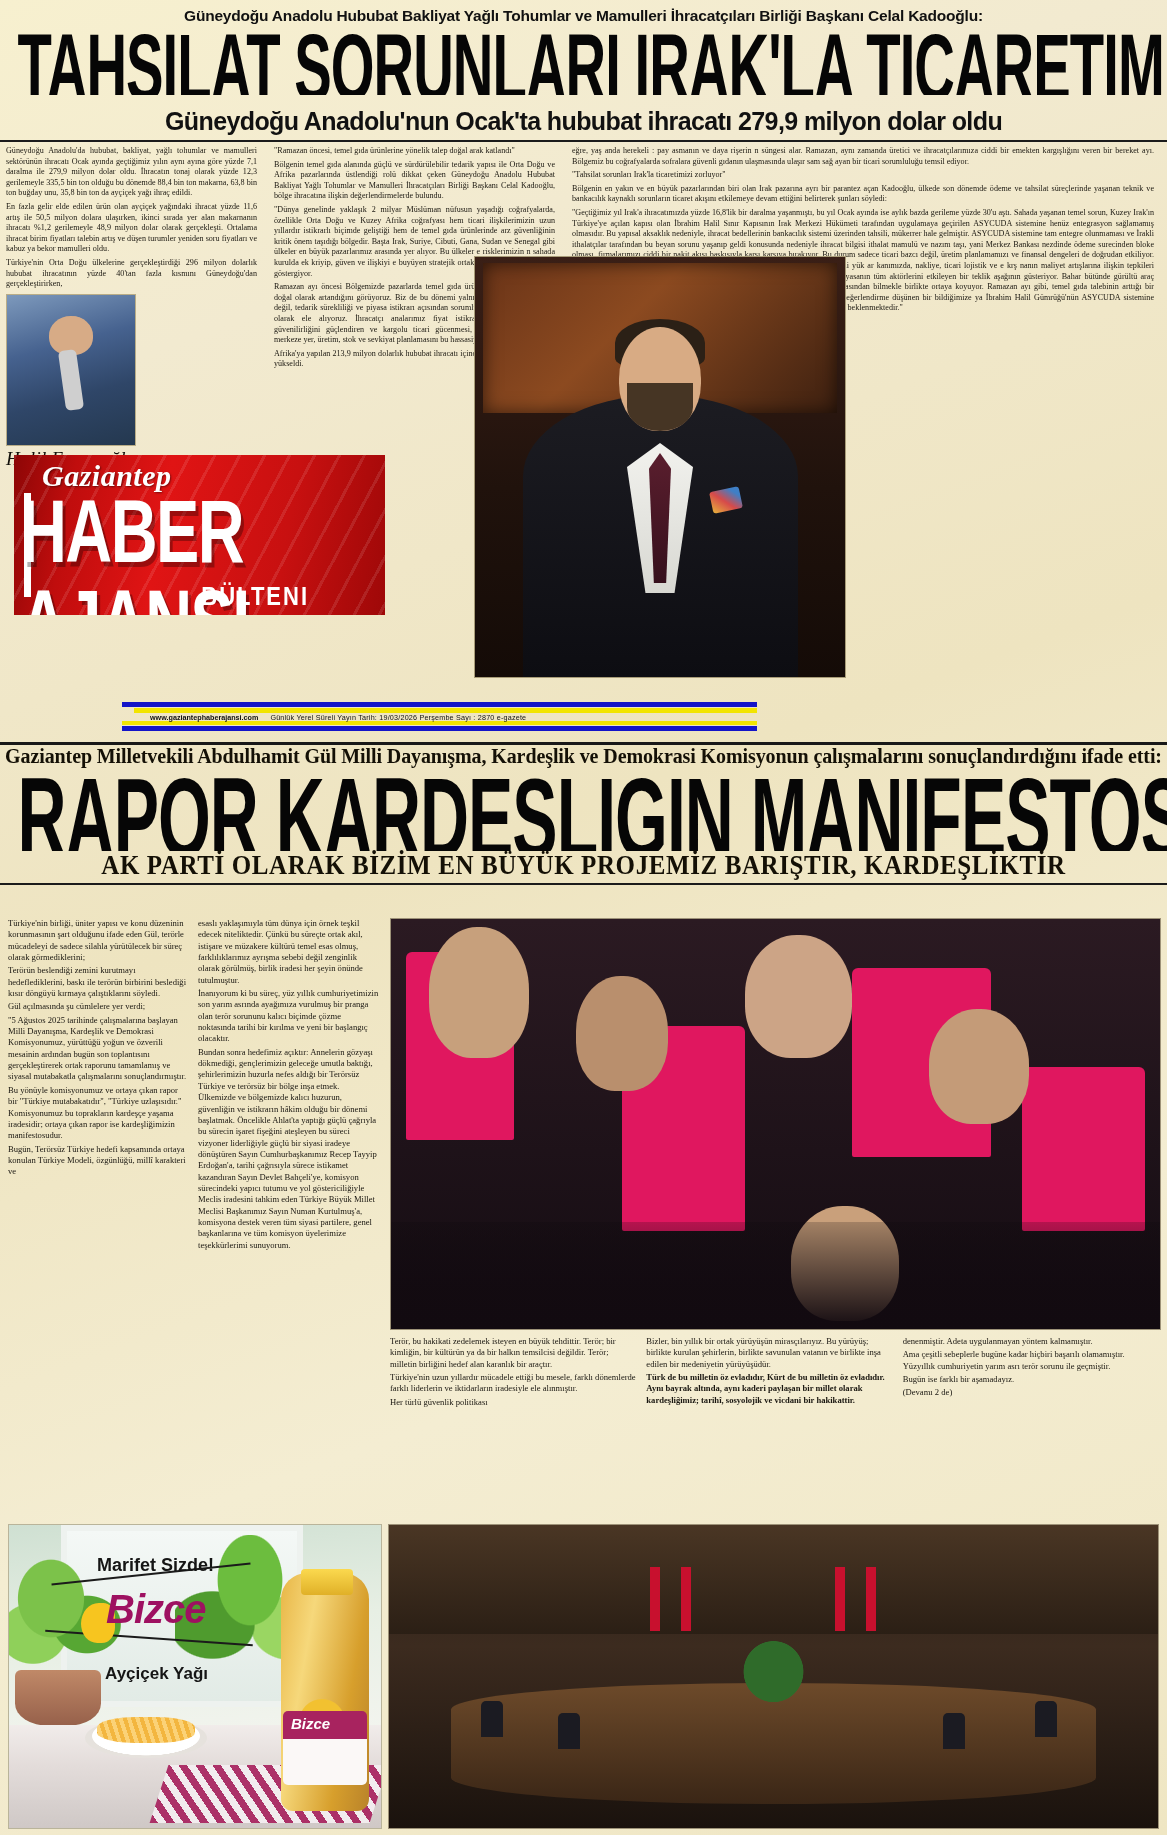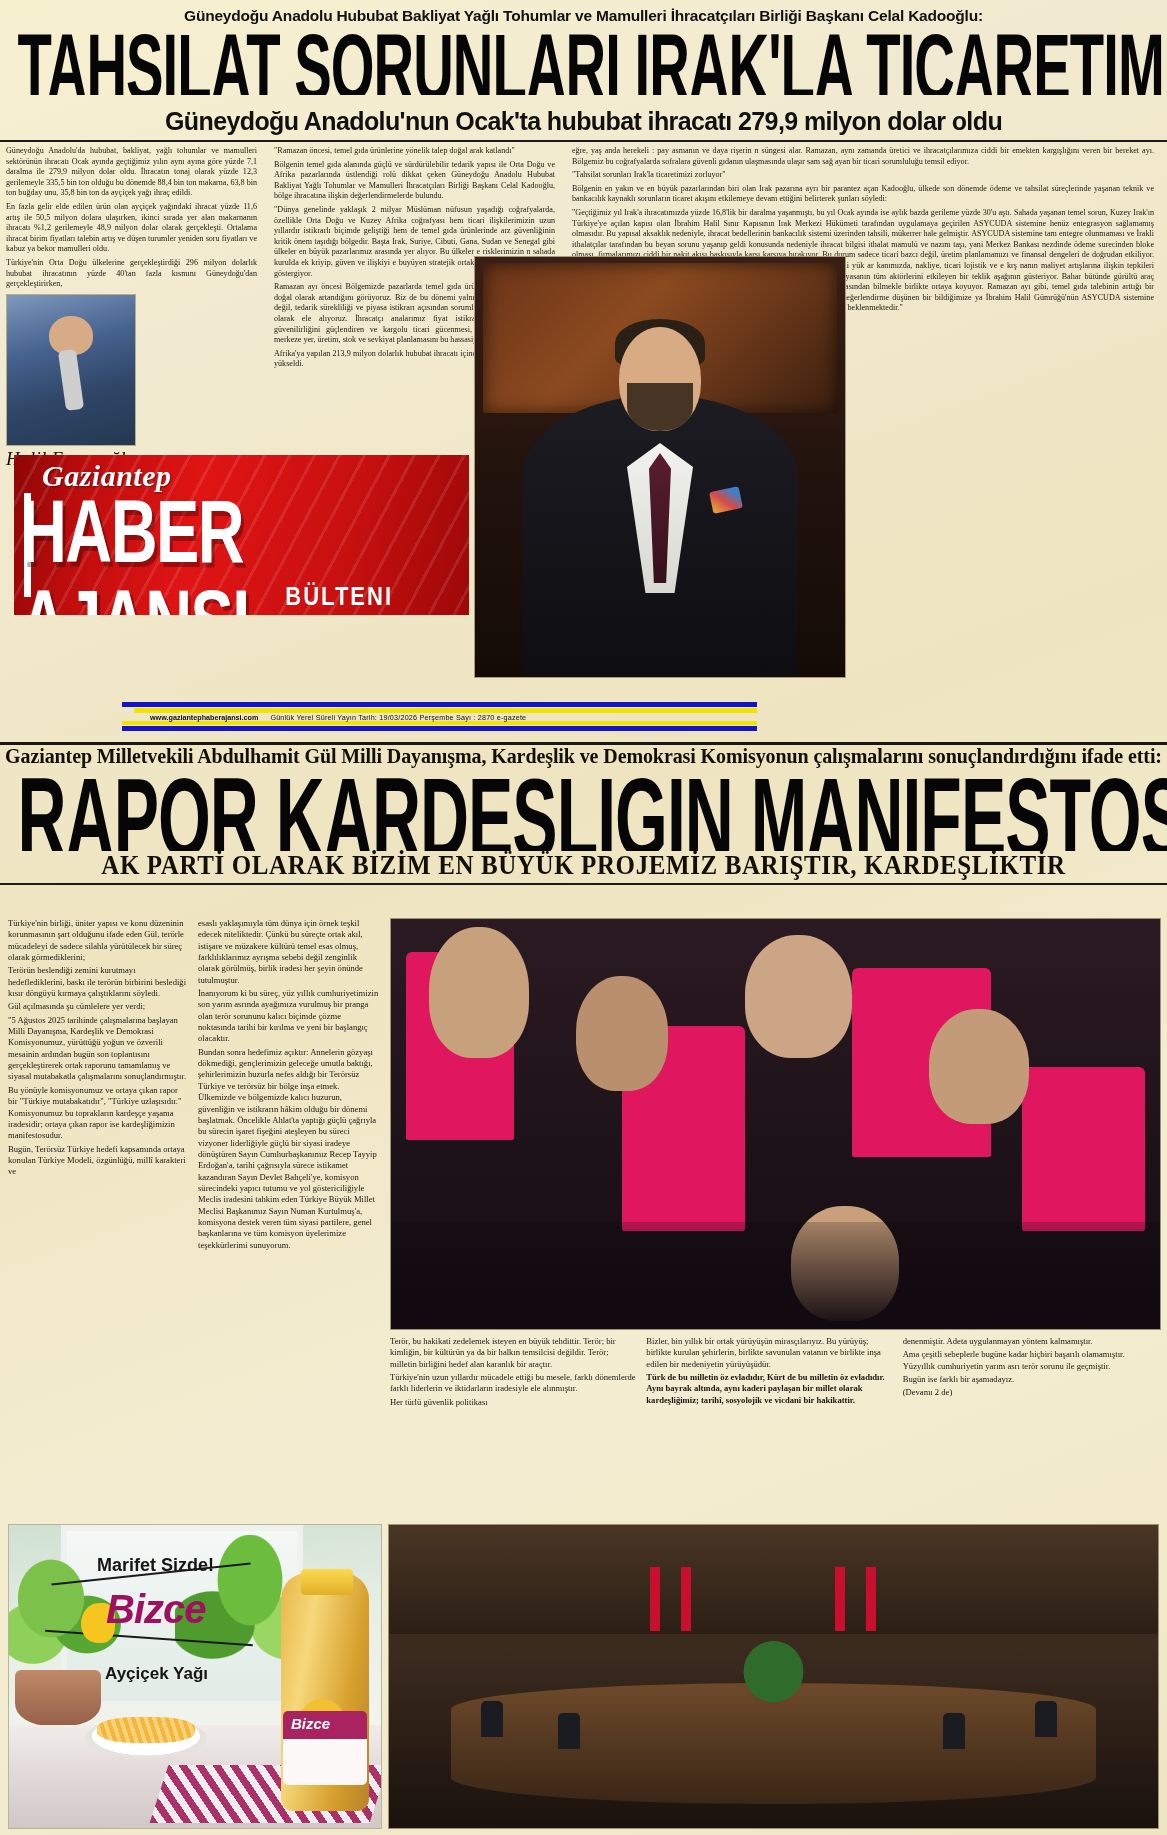--- a/index.html
+++ b/index.html
@@ -90,21 +90,21 @@
     content:"";position:absolute;left:43%;top:37%;width:14%;height:40%;
     background:#cfcfcf;border-radius:5px;transform:rotate(-8deg);
   }
   .photo-cap{
     font-family:"Liberation Serif",serif;
     font-style:italic;font-size:19px;color:#12100a;
     margin-top:1px;letter-spacing:.3px;
   }
   
   .masthead{
-    position:absolute;left:14px;top:455px;width:455px;height:160px;
+    position:absolute;left:14px;top:455px;width:371px;height:160px;
     background:linear-gradient(100deg,#8d0606 0%,#c00d0d 16%,#e01414 40%,#c81010 72%,#9e0808 100%);
     overflow:hidden;
   }
   .masthead .stripes{
     position:absolute;inset:0;
     background:repeating-linear-gradient(118deg,rgba(255,255,255,.10) 0 3px,rgba(255,255,255,0) 3px 22px);
   }
   .masthead .gaziantep{
     position:absolute;left:28px;top:4px;
     color:#fff;font-family:"Liberation Serif",serif;font-style:italic;

